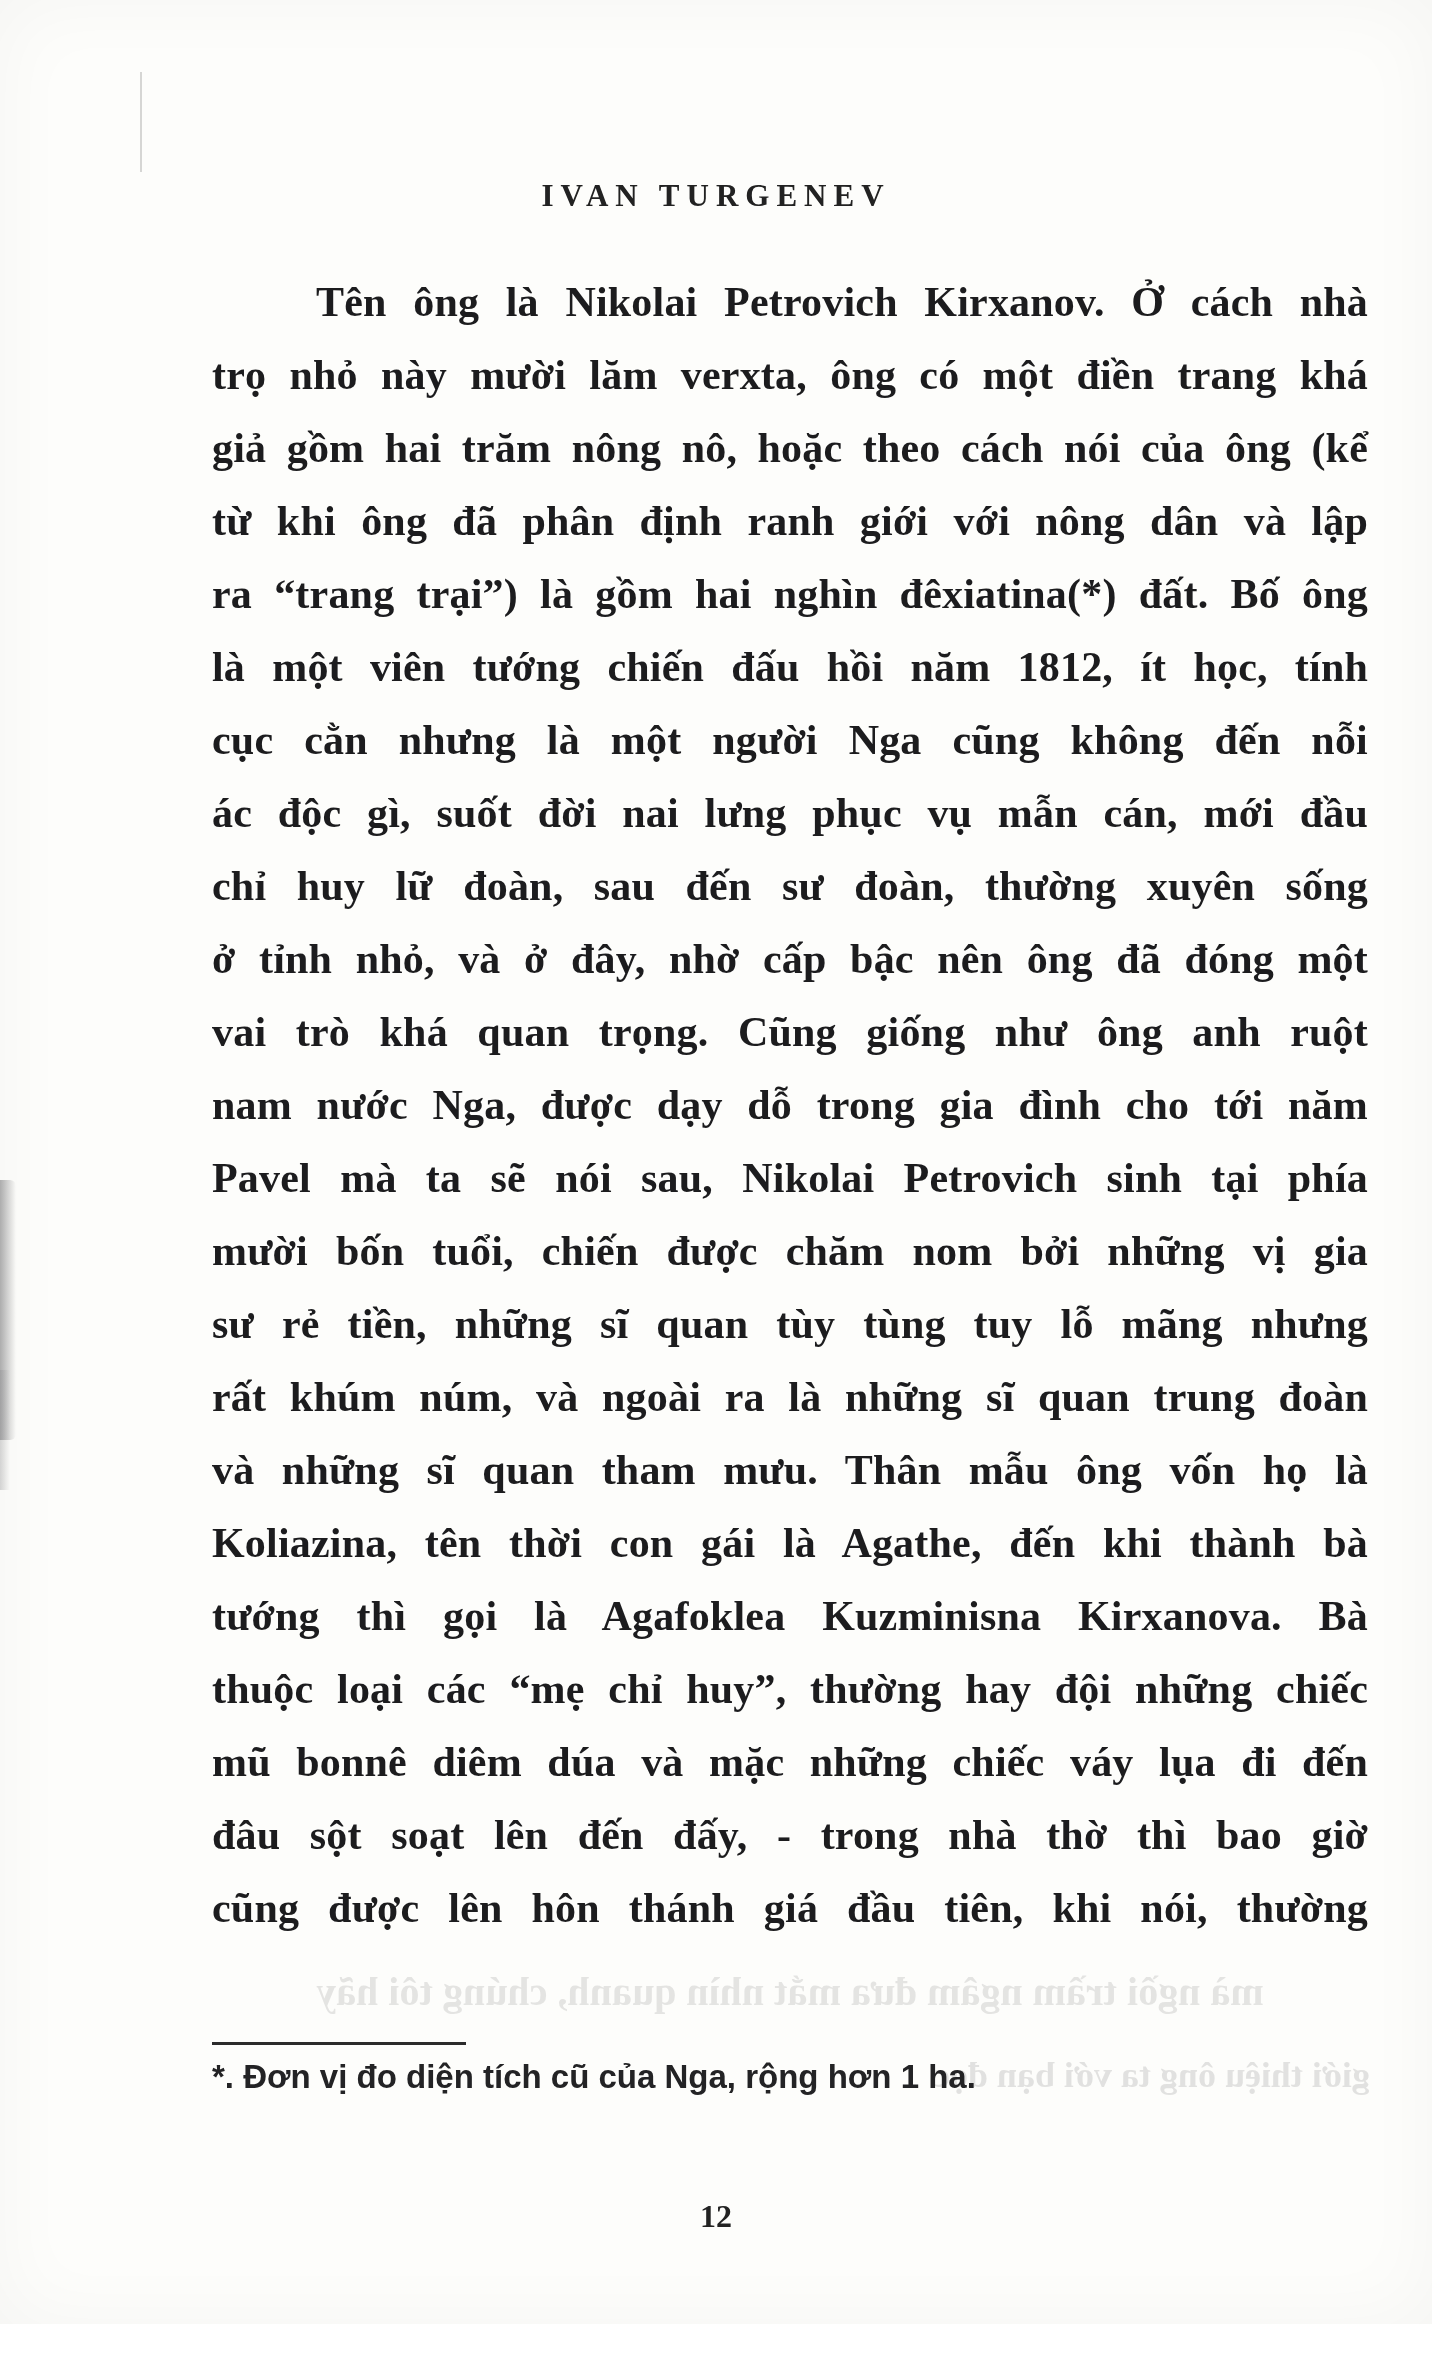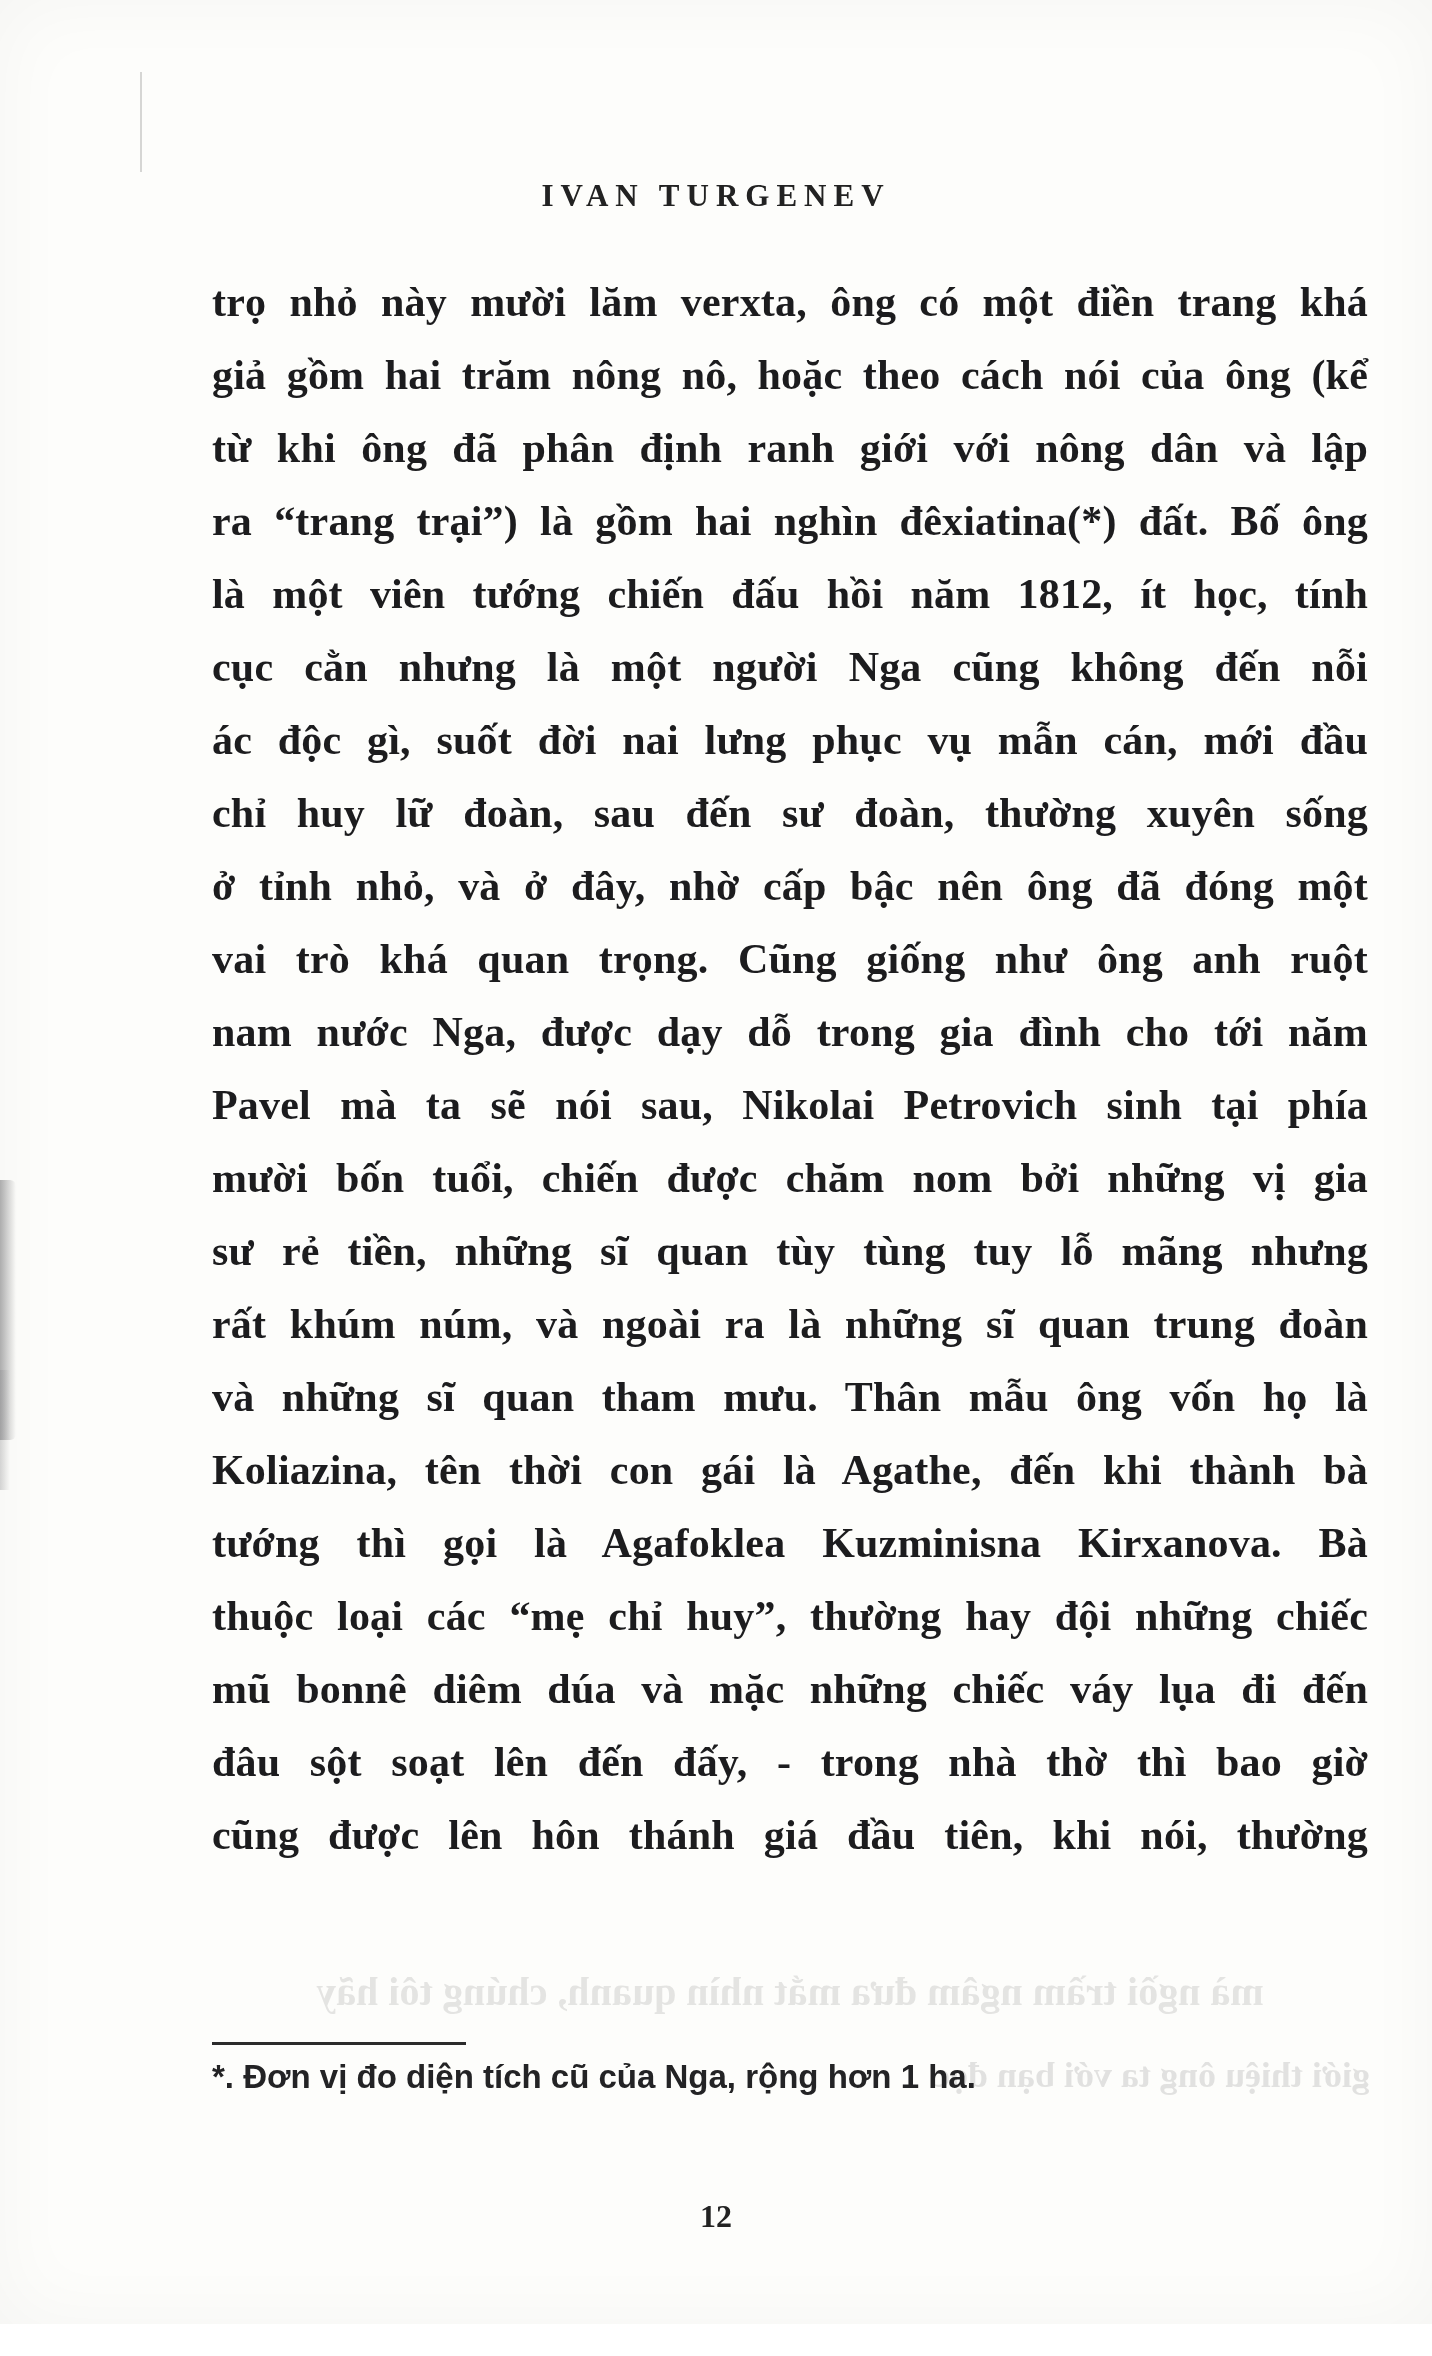--- a/index.html
+++ b/index.html
@@ -127,20 +127,21 @@
 </head>
 <body>
 
 <div class="page">
 
   <div class="hairline"></div>
 
   <div class="author-header">IVAN TURGENEV</div>
 
   <div class="text-block">
+    <div class="text-line indent">Tên ông là Nikolai Petrovich Kirxanov. Ở cách nhà</div>
     <div class="text-line">trọ nhỏ này mười lăm verxta, ông có một điền trang khá</div>
     <div class="text-line">giả gồm hai trăm nông nô, hoặc theo cách nói của ông (kể</div>
     <div class="text-line">từ khi ông đã phân định ranh giới với nông dân và lập</div>
     <div class="text-line">ra “trang trại”) là gồm hai nghìn đêxiatina(*) đất. Bố ông</div>
     <div class="text-line">là một viên tướng chiến đấu hồi năm 1812, ít học, tính</div>
     <div class="text-line">cục cằn nhưng là một người Nga cũng không đến nỗi</div>
     <div class="text-line">ác độc gì, suốt đời nai lưng phục vụ mẫn cán, mới đầu</div>
     <div class="text-line">chỉ huy lữ đoàn, sau đến sư đoàn, thường xuyên sống</div>
     <div class="text-line">ở tỉnh nhỏ, và ở đây, nhờ cấp bậc nên ông đã đóng một</div>
     <div class="text-line">vai trò khá quan trọng. Cũng giống như ông anh ruột</div>

